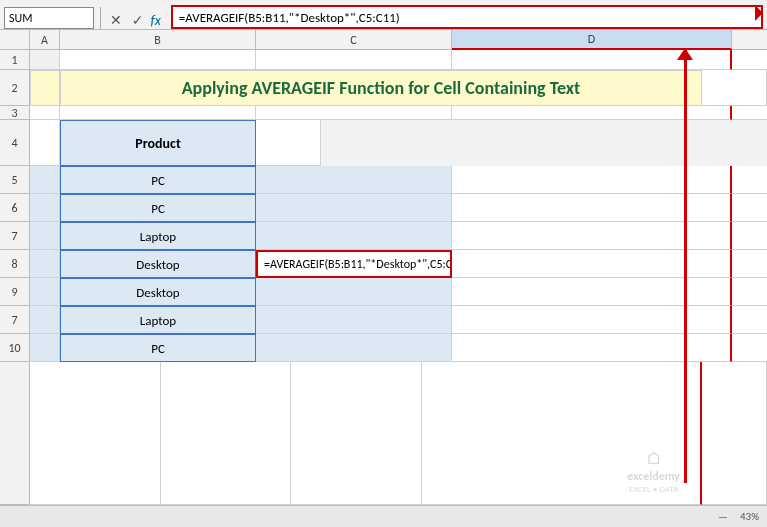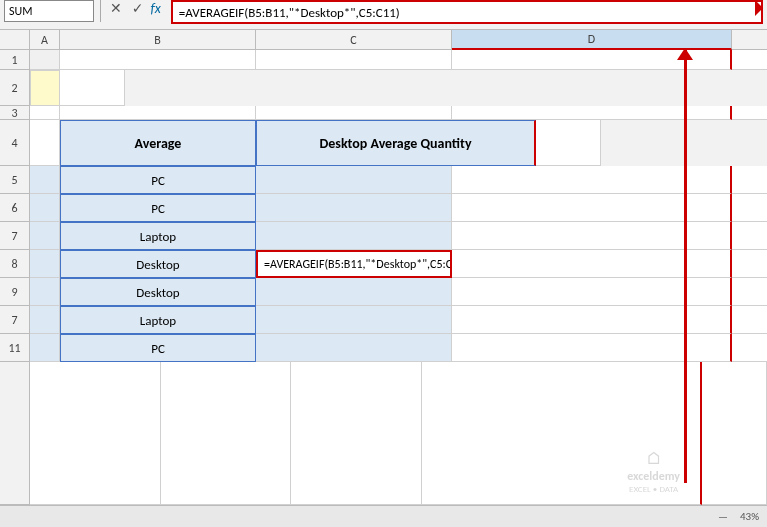--- a/index.html
+++ b/index.html
@@ -16,21 +16,21 @@
       width: 767px;
       height: 527px;
       background: #f2f2f2;
       display: flex;
       flex-direction: column;
     }
 
     
     .formula-bar {
       display: flex;
-      align-items: flex-start;
+      align-items: flex-end;
       background: #f2f2f2;
       border-bottom: 1px solid #bbb;
       height: 30px;
       padding: 0 4px;
       gap: 4px;
     }
 
     .name-box {
       width: 90px;
       height: 22px;
@@ -264,40 +264,40 @@
         <div class="cell" style="width:30px; height:20px; background:#f0f0f0;"></div>
         <div class="cell cell-b" style="height:20px;"></div>
         <div class="cell cell-c" style="height:20px;"></div>
         <div class="cell" style="width:280px; height:20px; border-right: 2px solid #c00;"></div>
         <div class="cell" style="width:65px; height:20px;"></div>
       </div>
 
       <div class="grid-row" style="height:36px;">
         <div class="row-header" style="height:36px;">2</div>
         <div class="cell" style="width:30px; height:36px; background:#fffacc; border:1px solid #d0d0d0;"></div>
+        <div class="title-merged">
+          <span>Applying AVERAGEIF Function for Cell Containing Text</span>
+        </div>
         <div class="cell" style="width:65px; height:36px;"></div>
       </div>
 
       <div class="grid-row row-3">
         <div class="row-header" style="height:14px;">3</div>
         <div class="cell" style="width:30px; height:14px;"></div>
         <div class="cell cell-b" style="height:14px;"></div>
         <div class="cell cell-c" style="height:14px;"></div>
         <div class="cell" style="width:280px; height:14px; border-right: 2px solid #c00;"></div>
         <div class="cell" style="width:65px; height:14px;"></div>
       </div>
 
       <div class="grid-row" style="height:46px;">
         <div class="row-header" style="height:46px;">4</div>
         <div class="cell" style="width:30px; height:46px;"></div>
         <div class="cell cell-b header-cell">
-          <span>Average</span>
-        </div>
-        <div class="cell header-cell" style="width:280px; border-right: 2px solid #c00;">
-          <span>Desktop Average Quantity</span>
+          <span>Product</span>
         </div>
         <div class="cell" style="width:65px; height:46px;"></div>
       </div>
 
       <div class="grid-row data-row">
         <div class="row-header">5</div>
         <div class="cell" style="width:30px; background:#dce9f5;"></div>
         <div class="cell cell-b light-blue" style="border:1.5px solid #4472c4;">
           <span>PC</span>
         </div>
@@ -357,21 +357,21 @@
         <div class="cell" style="width:30px; background:#dce9f5;"></div>
         <div class="cell cell-b light-blue" style="border:1.5px solid #4472c4;">
           <span>Laptop</span>
         </div>
         <div class="cell cell-c light-blue"></div>
         <div class="cell" style="width:280px; border-right: 2px solid #c00;"></div>
         <div class="cell" style="width:65px;"></div>
       </div>
 
       <div class="grid-row data-row">
-        <div class="row-header">11</div>
+        <div class="row-header">10</div>
         <div class="cell" style="width:30px; background:#dce9f5;"></div>
         <div class="cell cell-b light-blue" style="border:1.5px solid #4472c4;">
           <span>PC</span>
         </div>
         <div class="cell cell-c light-blue"></div>
         <div class="cell" style="width:280px; border-right: 2px solid #c00;"></div>
         <div class="cell" style="width:65px;"></div>
       </div>
 
       <div class="grid-row" style="flex:1;">

